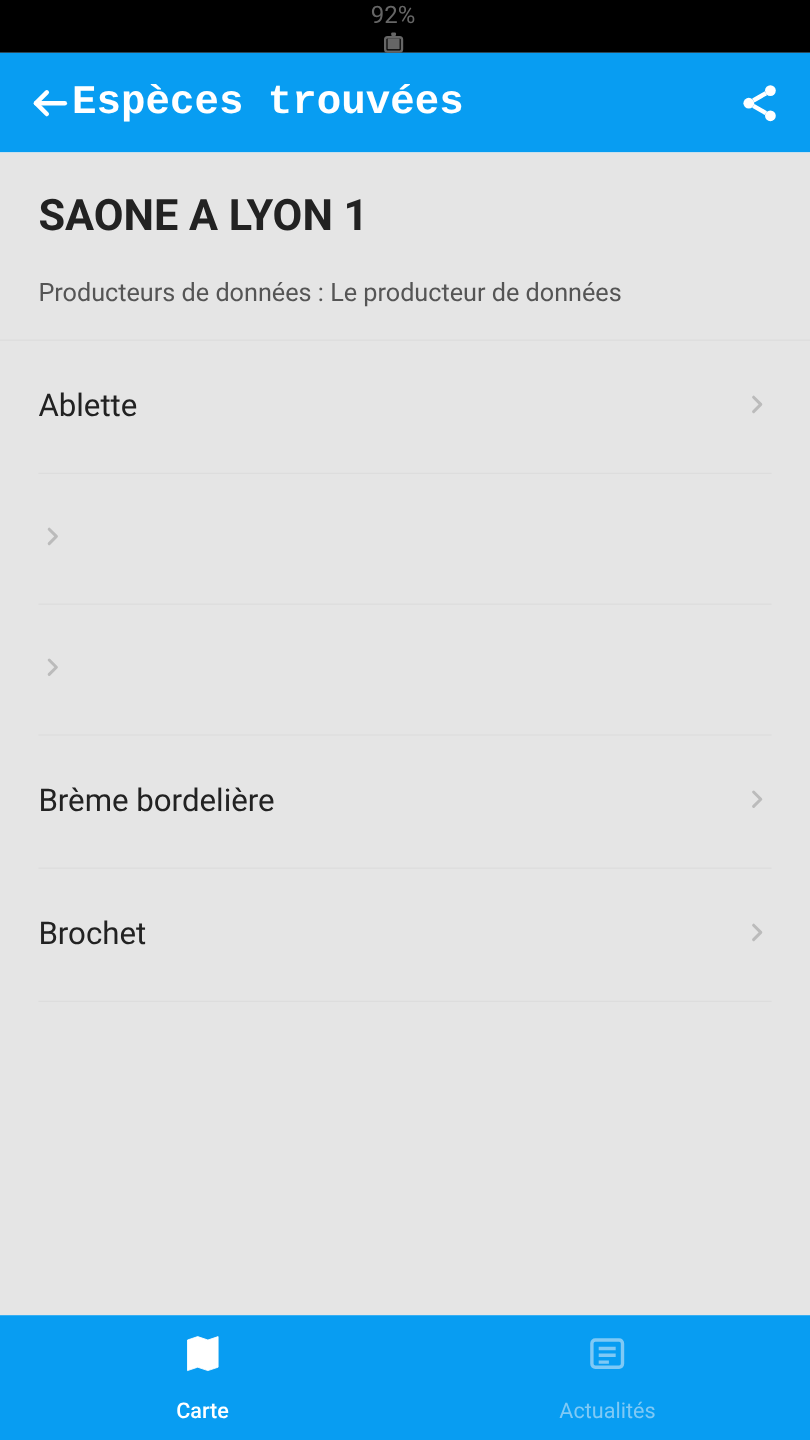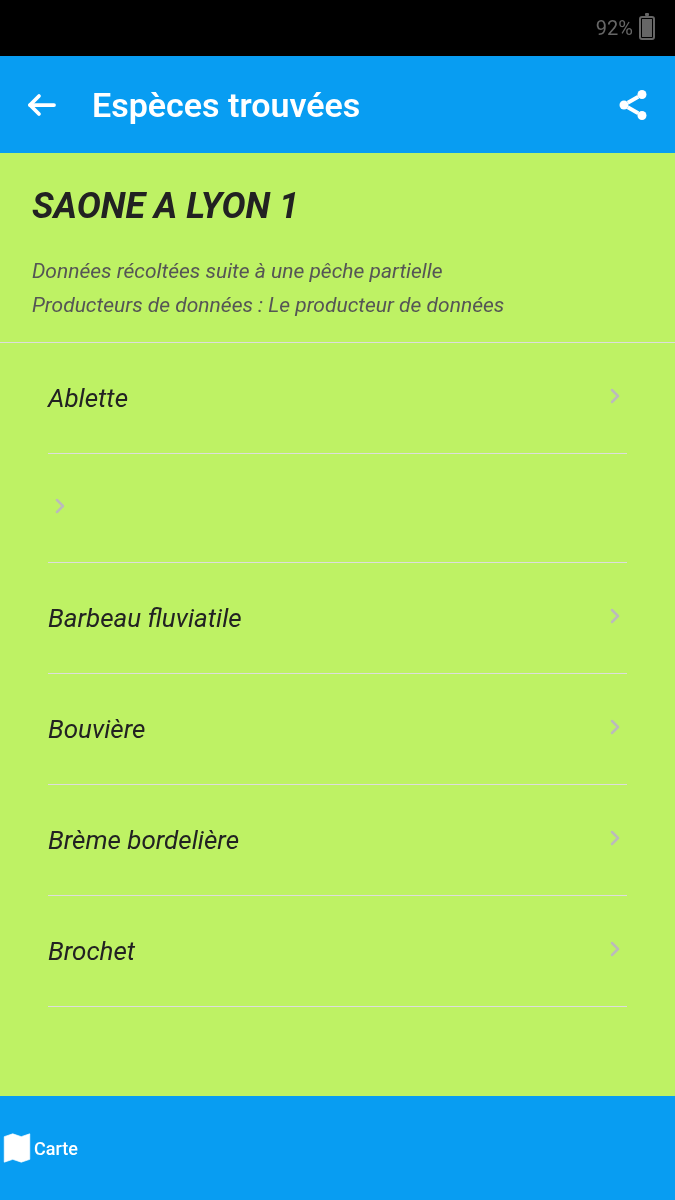--- a/index.html
+++ b/index.html
@@ -6,29 +6,30 @@
     body {
       width: 675px;
       height: 1200px;
       font-family: -apple-system, BlinkMacSystemFont, 'Segoe UI', Roboto, sans-serif;
       background: #fff;
       display: flex;
       flex-direction: column;
       overflow: hidden;
     }
     .status-bar {
-      height: 56px;
+      height: 44px;
       background: #000;
       display: flex;
       justify-content: flex-end;
       align-items: center;
       padding-right: 20px;
       color: #666;
       font-size: 20px;
       gap: 6px;
+      flex-direction: column;
     }
     .battery-icon {
       width: 16px;
       height: 24px;
       border: 2px solid #666;
       border-radius: 3px;
       position: relative;
     }
     .battery-icon::before {
       content: '';
@@ -43,63 +44,62 @@
     .battery-icon::after {
       content: '';
       position: absolute;
       bottom: 1px;
       left: 1px;
       right: 1px;
       height: 90%;
       background: #666;
     }
     .app-bar {
-      height: 97px;
+      height: 83px;
       background: #089df2;
       display: flex;
       align-items: center;
       padding: 0 24px;
-      gap: 32px;
+      font-family: Liberation Mono, monospace;
     }
     .back-btn, .share-btn {
       color: #fff;
       display: flex;
       align-items: center;
       justify-content: center;
       cursor: pointer;
     }
     .app-title {
       color: #fff;
       font-size: 34px;
       font-weight: 600;
       flex: 1;
     }
     .content {
       flex: 1;
       overflow-y: auto;
-      background: #bef264;
-      font-style: italic;
+      background: #e5e5e5;
     }
     .header-section {
       padding: 32px 32px 20px;
       border-bottom: 1px solid #ddd;
     }
     .page-title {
       font-size: 36px;
       font-weight: 700;
       color: #222;
       margin-bottom: 28px;
     }
     .subtitle-line {
       font-size: 21px;
       color: #555;
       line-height: 1.6;
     }
     .species-list {
-      padding: 0 48px;
+      padding: 0 32px;
     }
     .species-item {
       display: flex;
       align-items: center;
       justify-content: space-between;
       padding: 40px 0;
       border-bottom: 1px solid #ddd;
       cursor: pointer;
     }
     .species-name {
@@ -113,23 +113,23 @@
     .bottom-nav {
       height: 104px;
       background: #089df2;
       display: flex;
       justify-content: space-around;
       align-items: center;
       padding: 8px 0;
     }
     .nav-item {
       display: flex;
-      flex-direction: row;
-      align-items: center;
-      gap: 0;
+      flex-direction: column;
+      align-items: center;
+      gap: 20px;
       cursor: pointer;
       flex: 1;
     }
     .nav-icon {
       color: #7fc9f5;
       height: 36px;
       display: flex;
       align-items: center;
     }
     .nav-item.active .nav-icon { color: #fff; }
@@ -161,50 +161,40 @@
       <circle cx="6" cy="12" r="3"></circle>
       <circle cx="18" cy="19" r="3"></circle>
       <path d="M8.5 10.5 L15.5 6.5 M8.5 13.5 L15.5 17.5" stroke="currentColor" stroke-width="2.5" fill="none"></path>
     </svg>
   </div>
 </div>
 
 <div class="content">
   <div class="header-section">
     <h1 class="page-title">SAONE A LYON 1</h1>
-    <div class="subtitle-line">Données récoltées suite à une pêche partielle</div>
     <div class="subtitle-line">Producteurs de données : Le producteur de données</div>
   </div>
 
   <div class="species-list">
     <div class="species-item">
       <span class="species-name">Ablette</span>
       <span class="chevron">
         <svg width="24" height="24" viewBox="0 0 24 24" fill="none" stroke="currentColor" stroke-width="2.5" stroke-linecap="round" stroke-linejoin="round">
             <polyline points="9 18 15 12 9 6"></polyline>
           </svg>
       </span>
     </div>
     <div class="species-item">
       <span class="chevron">
         <svg width="24" height="24" viewBox="0 0 24 24" fill="none" stroke="currentColor" stroke-width="2.5" stroke-linecap="round" stroke-linejoin="round">
             <polyline points="9 18 15 12 9 6"></polyline>
           </svg>
       </span>
     </div>
     <div class="species-item">
-      <span class="species-name">Barbeau fluviatile</span>
-      <span class="chevron">
-        <svg width="24" height="24" viewBox="0 0 24 24" fill="none" stroke="currentColor" stroke-width="2.5" stroke-linecap="round" stroke-linejoin="round">
-            <polyline points="9 18 15 12 9 6"></polyline>
-          </svg>
-      </span>
-    </div>
-    <div class="species-item">
-      <span class="species-name">Bouvière</span>
       <span class="chevron">
         <svg width="24" height="24" viewBox="0 0 24 24" fill="none" stroke="currentColor" stroke-width="2.5" stroke-linecap="round" stroke-linejoin="round">
             <polyline points="9 18 15 12 9 6"></polyline>
           </svg>
       </span>
     </div>
     <div class="species-item">
       <span class="species-name">Brème bordelière</span>
       <span class="chevron">
         <svg width="24" height="24" viewBox="0 0 24 24" fill="none" stroke="currentColor" stroke-width="2.5" stroke-linecap="round" stroke-linejoin="round">
@@ -225,13 +215,24 @@
 
 <div class="bottom-nav">
   <div class="nav-item active">
     <span class="nav-icon">
       <svg width="34" height="34" viewBox="0 0 24 24" fill="currentColor">
           <path d="M9 2 L3 4 L3 22 L9 20 L15 22 L21 20 L21 2 L15 4 L9 2 Z M9 4 L9 18 M15 6 L15 20" stroke="currentColor" stroke-width="0.5"></path>
         </svg>
     </span>
     <span class="nav-label">Carte</span>
   </div>
+  <div class="nav-item">
+    <span class="nav-icon">
+      <svg width="34" height="34" viewBox="0 0 24 24" fill="none" stroke="currentColor" stroke-width="2">
+          <rect x="3" y="4" width="18" height="16" rx="2"></rect>
+          <line x1="7" y1="9" x2="17" y2="9"></line>
+          <line x1="7" y1="13" x2="17" y2="13"></line>
+          <line x1="7" y1="17" x2="13" y2="17"></line>
+        </svg>
+    </span>
+    <span class="nav-label">Actualités</span>
+  </div>
 </div>
 
 </body></html>

